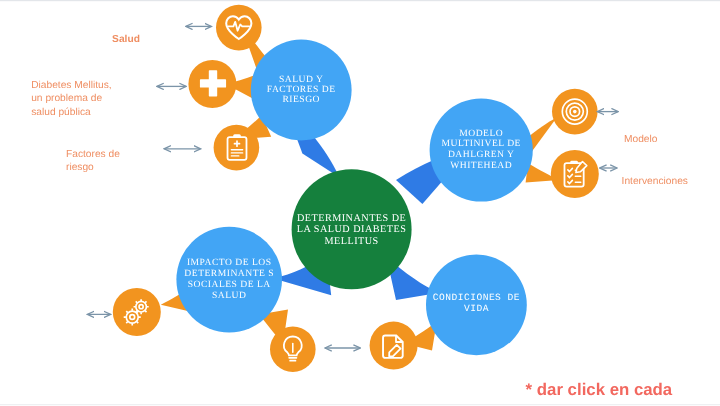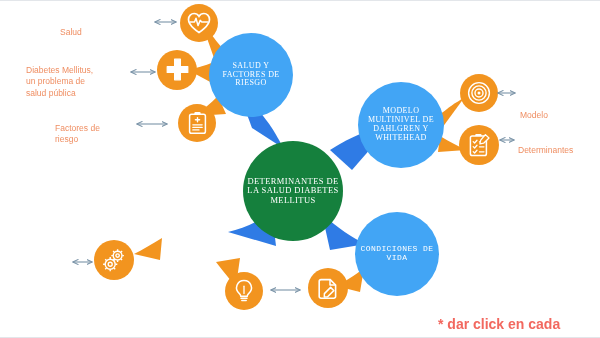--- a/index.html
+++ b/index.html
@@ -73,21 +73,21 @@
 
   .label {
     position: absolute;
     font-family: "Liberation Sans", sans-serif;
     font-size: 8.5px;
     line-height: 1.32;
     color: #EF8E62;
     z-index: 5;
     white-space: pre-line;
   }
-  .label-right { text-align: left; }
+  .label-right { text-align: center; font-weight: bold; }
   .label-left { text-align: left; }
   .label-center { text-align: left; }
 
   .note {
     position: absolute;
     font-family: "Liberation Sans", sans-serif;
     font-size: 14px;
     line-height: 1.45;
     color: #F2685F;
     z-index: 5;
@@ -129,20 +129,23 @@
   </div>
 
   <div class="node node-branch" style="left:209px; top:33px; width:84px; height:84px;">
     <span>SALUD Y FACTORES DE RIESGO</span>
   </div>
 
   <div class="node node-branch" style="left:358px; top:82px; width:86px; height:86px;">
     <span>MODELO MULTINIVEL DE DAHLGREN Y WHITEHEAD</span>
   </div>
 
+  <div class="node node-branch" style="left:147px; top:189px; width:88px; height:88px;">
+    <span>IMPACTO DE LOS DETERMINANTE S SOCIALES DE LA SALUD</span>
+  </div>
 
   <div class="node node-branch" style="left:355px; top:212px; width:84px; height:84px;font-family:Liberation Mono, monospace;">
     <span>CONDICIONES DE VIDA</span>
   </div>
 
   <div class="icon-node" style="left:180px; top:4px; width:38px; height:38px;">
     <svg width="24" height="22" viewBox="0 0 24 22">
       <path d="M12 20.5 C12 20.5 1.5 13.8 1.5 7.4 C1.5 3.9 4.2 1.5 7.1 1.5 C9.2 1.5 11 2.7 12 4.3 C13 2.7 14.8 1.5 16.9 1.5 C19.8 1.5 22.5 3.9 22.5 7.4 C22.5 13.8 12 20.5 12 20.5 Z" fill="none" stroke="#ffffff" stroke-width="1.7"></path>
       <polyline points="3,10 7.5,10 9,6.2 11,13.6 13.2,8.4 14.8,10 21,10" fill="none" stroke="#ffffff" stroke-width="1.5" stroke-linejoin="round" stroke-linecap="round"></polyline>
     </svg>
@@ -250,21 +253,21 @@
   <div class="label label-center" style="left:55px; top:112px; width:80px;">
     <span>Factores de
 riesgo</span>
   </div>
 
   <div class="label label-left" style="left:520px; top:99px; width:70px;">
     <span>Modelo</span>
   </div>
 
   <div class="label label-left" style="left:518px; top:134px; width:82px;">
-    <span>Determinantes</span>
+    <span>Intervenciones</span>
   </div>
 
 
 
   <div class="note" style="left:438px; top:294px; width:160px;">
     <span>* dar click en cada ícono para leer
 la información :)</span>
   </div>
 
 </div>

